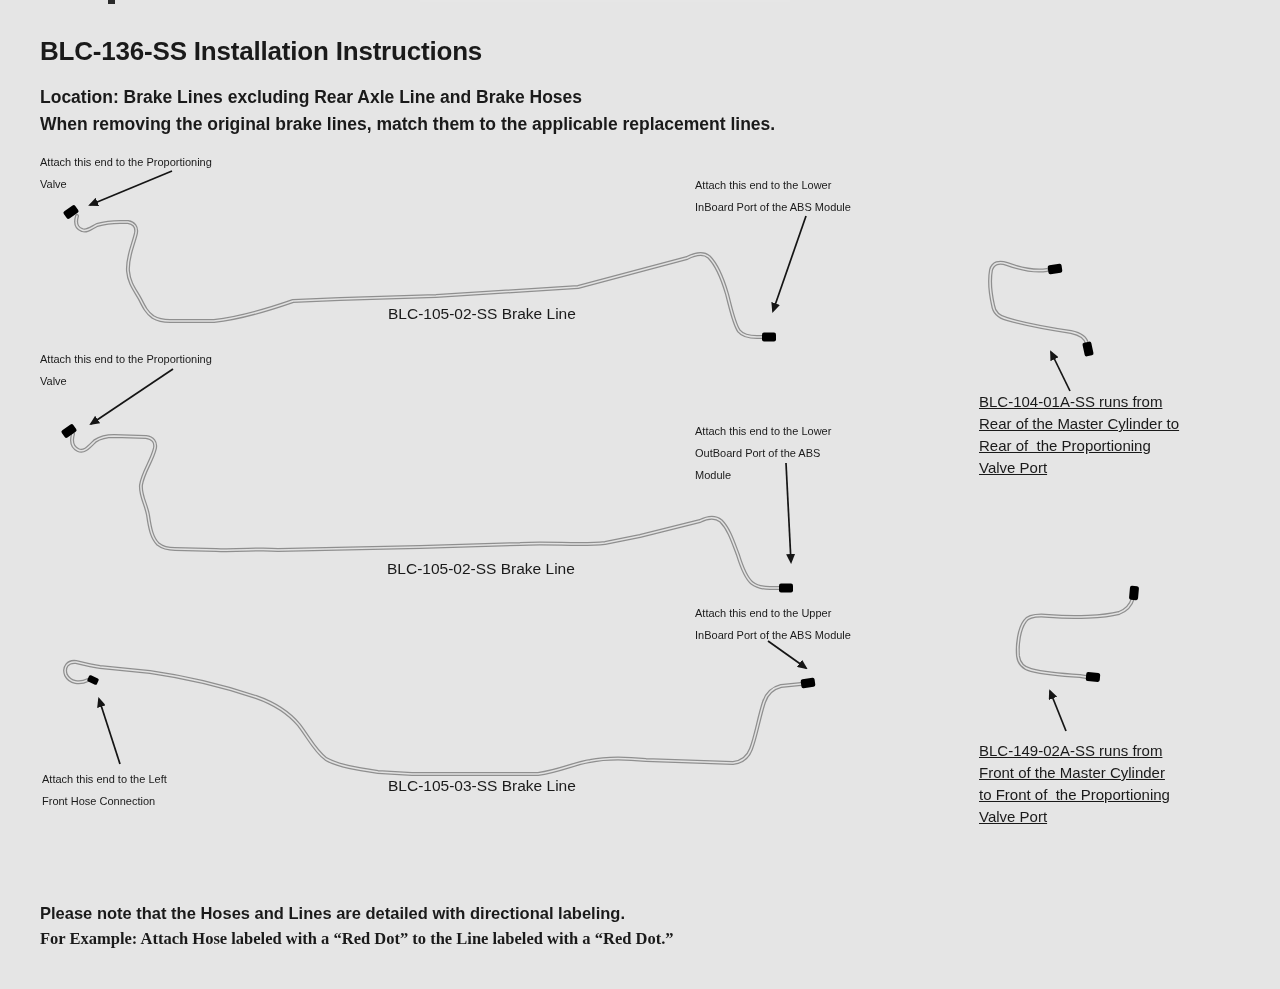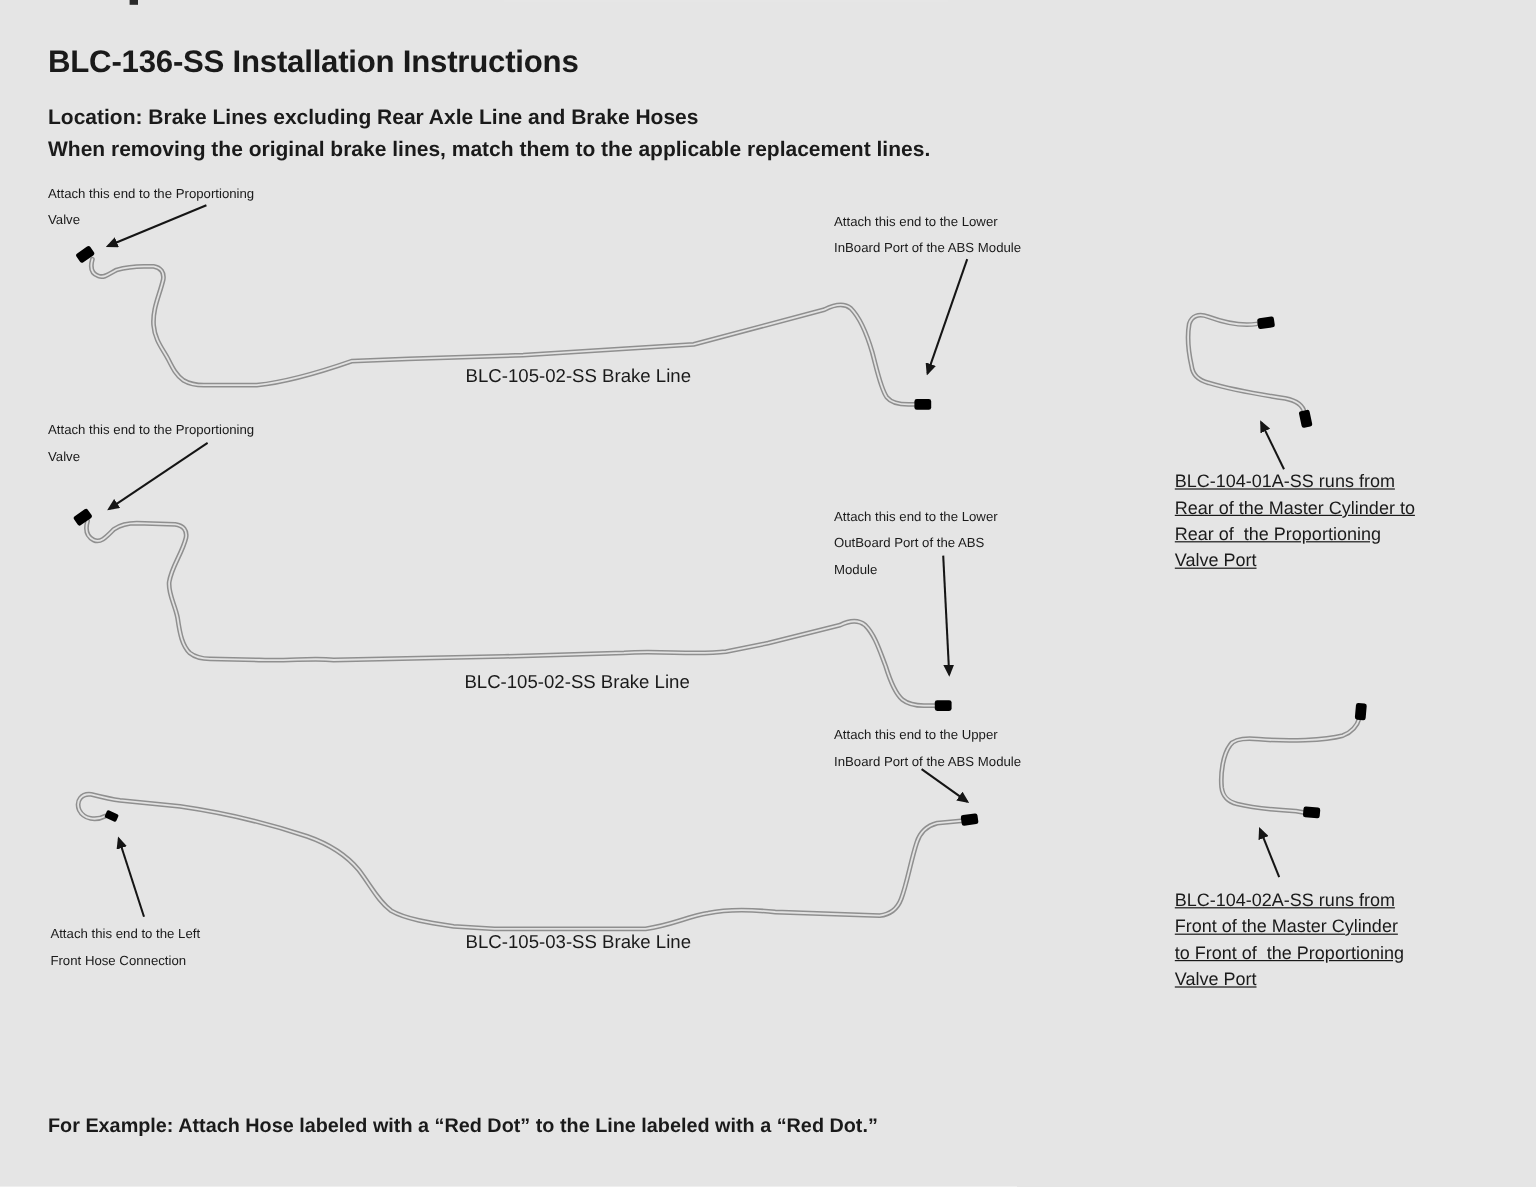--- a/index.html
+++ b/index.html
@@ -16,21 +16,21 @@
   .sub2 { top:114px; }
   .ann {
     font-size:11px; line-height:22px; white-space:pre-wrap;
   }
   .cap {
     font-size:15px; line-height:22px; white-space:pre-wrap;text-decoration:underline;
   }
   .line-label { font-size:15.5px; line-height:20px; white-space:nowrap; }
   .footer-line { left:40px; font-size:16.5px; font-weight:bold; white-space:pre; }
   .f1 { top:904px; }
-  .f2 { top:929px; }
+  .f2 { top:929px;font-family:Liberation Serif, serif; }
   .diagram { position:absolute; left:0; top:0; }
   .tube-outer { fill:none; stroke:var(--tube-edge,#8f8f8f); stroke-width:4; stroke-linecap:round; stroke-linejoin:round; }
   .tube-inner { fill:none; stroke:var(--tube-core,#e2e2e2); stroke-width:1.5; stroke-linecap:round; stroke-linejoin:round; }
   .callout-arrow { stroke:#151515; stroke-width:1.7; }
   .artifact-mark { left:108px; top:0; width:7px; height:4px; background:#2a2a2a; }
   .artifact-line { left:420px; top:0; width:370px; height:2px; background:#e6e6e6; }
 </style>
 </head>
 <body>
 
@@ -120,20 +120,21 @@
 Front Hose Connection</div>
 
   <div class="abs line-label" style="left:388px; top:304px;">BLC-105-02-SS Brake Line</div>
   <div class="abs line-label" style="left:387px; top:559px;">BLC-105-02-SS Brake Line</div>
   <div class="abs line-label" style="left:388px; top:776px;">BLC-105-03-SS Brake Line</div>
 
   <div class="abs cap" style="left:979px; top:391px;">BLC-104-01A-SS runs from
 Rear of the Master Cylinder to
 Rear of  the Proportioning
 Valve Port</div>
-  <div class="abs cap" style="left:979px; top:740px;">BLC-104-02A-SS runs from
+  <div class="abs cap" style="left:979px; top:740px;">BLC-149-02A-SS runs from
 Front of the Master Cylinder
 to Front of  the Proportioning
 Valve Port</div>
 
+  <div class="abs footer-line f1">Please note that the Hoses and Lines are detailed with directional labeling.</div>
   <div class="abs footer-line f2">For Example: Attach Hose labeled with a “Red Dot” to the Line labeled with a “Red Dot.”</div>
 
 </div>
 
 </body></html>

